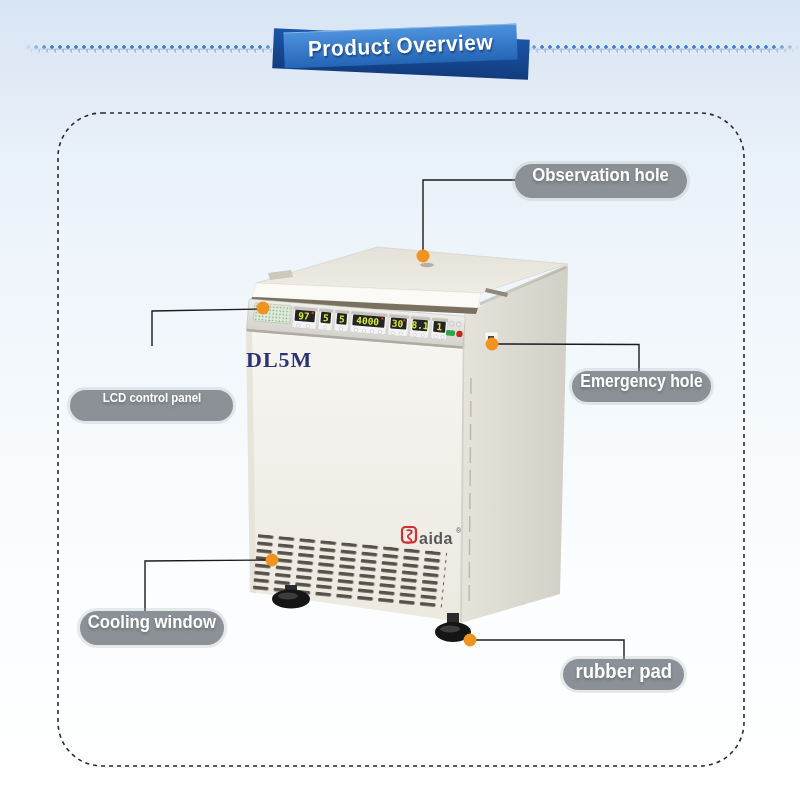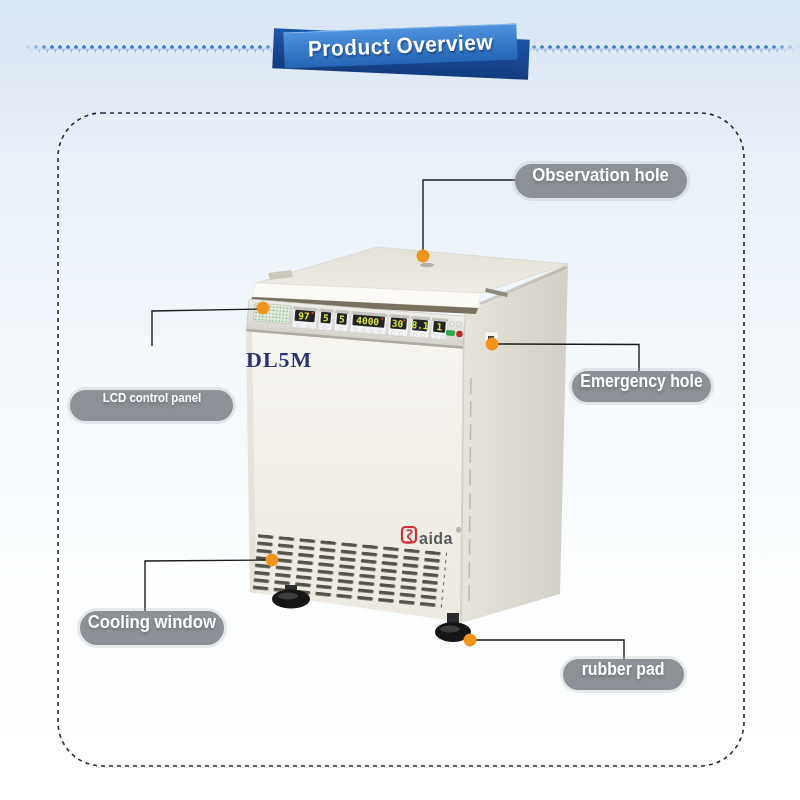--- a/index.html
+++ b/index.html
@@ -42,21 +42,21 @@
     position:absolute;background:#8b9196;border-radius:999px;
     display:flex;justify-content:center;
     color:#fff;font-weight:bold;
     box-shadow:0 0 0 3px rgba(172,178,184,.28);
   }
   .pill span{transform:scaleX(.88);white-space:nowrap;text-shadow:0 2px 3px rgba(80,86,92,.5);}
   .pill.obs {left:515px;top:164px;width:172px;height:34px;font-size:19px;}
   .pill.lcd {left:70px; top:345px;width:163px;height:31px;font-size:13px;margin-top:45px;}
   .pill.emg {left:572px;top:371px;width:139px;height:31px;font-size:18px;}
   .pill.cool{left:80px; top:611px;width:144px;height:34px;font-size:19px;}
-  .pill.rub {left:563px;top:659px;width:121px;height:31px;font-size:18px;}
+  .pill.rub {left:563px;top:659px;width:121px;height:31px;font-size:21px;}
   svg{position:absolute;left:0;top:0;}
 </style>
 </head>
 <body>
 
 <div class="page">
 
   <div class="chain left"></div>
   <div class="chain right"></div>
 

